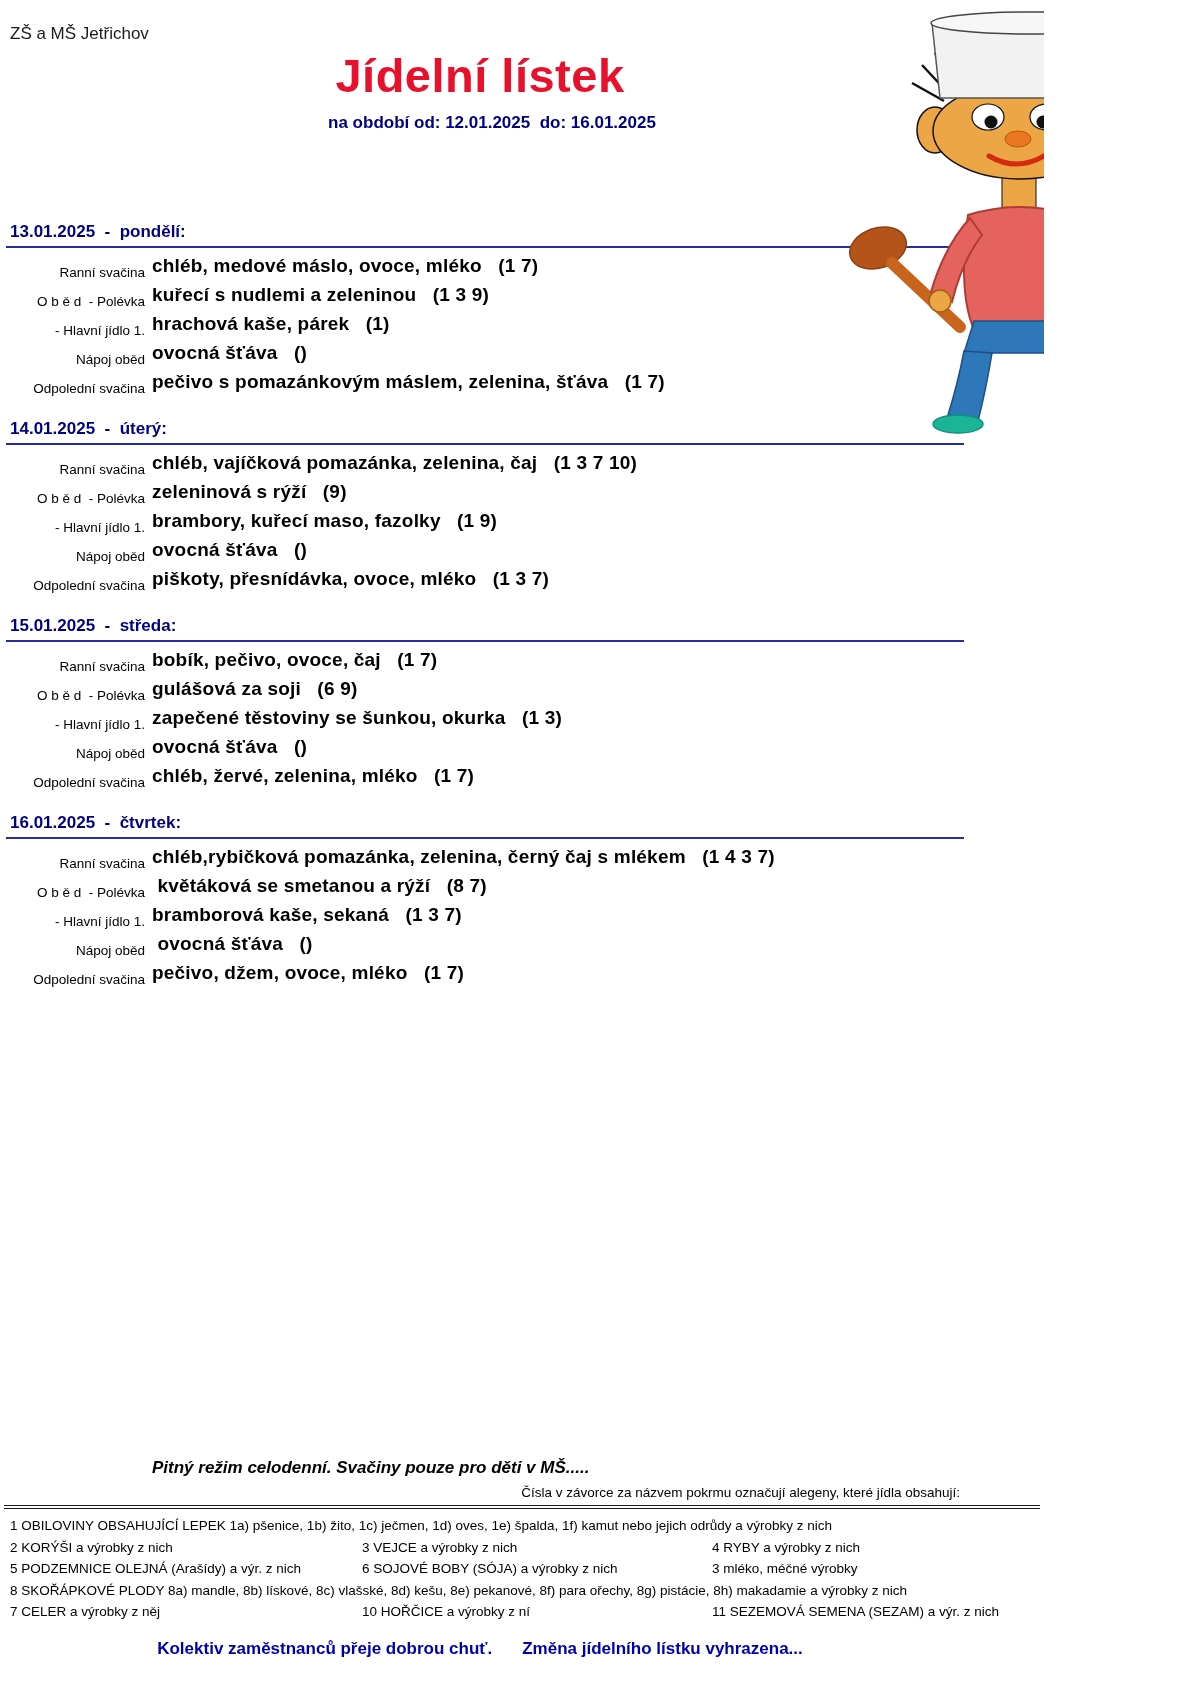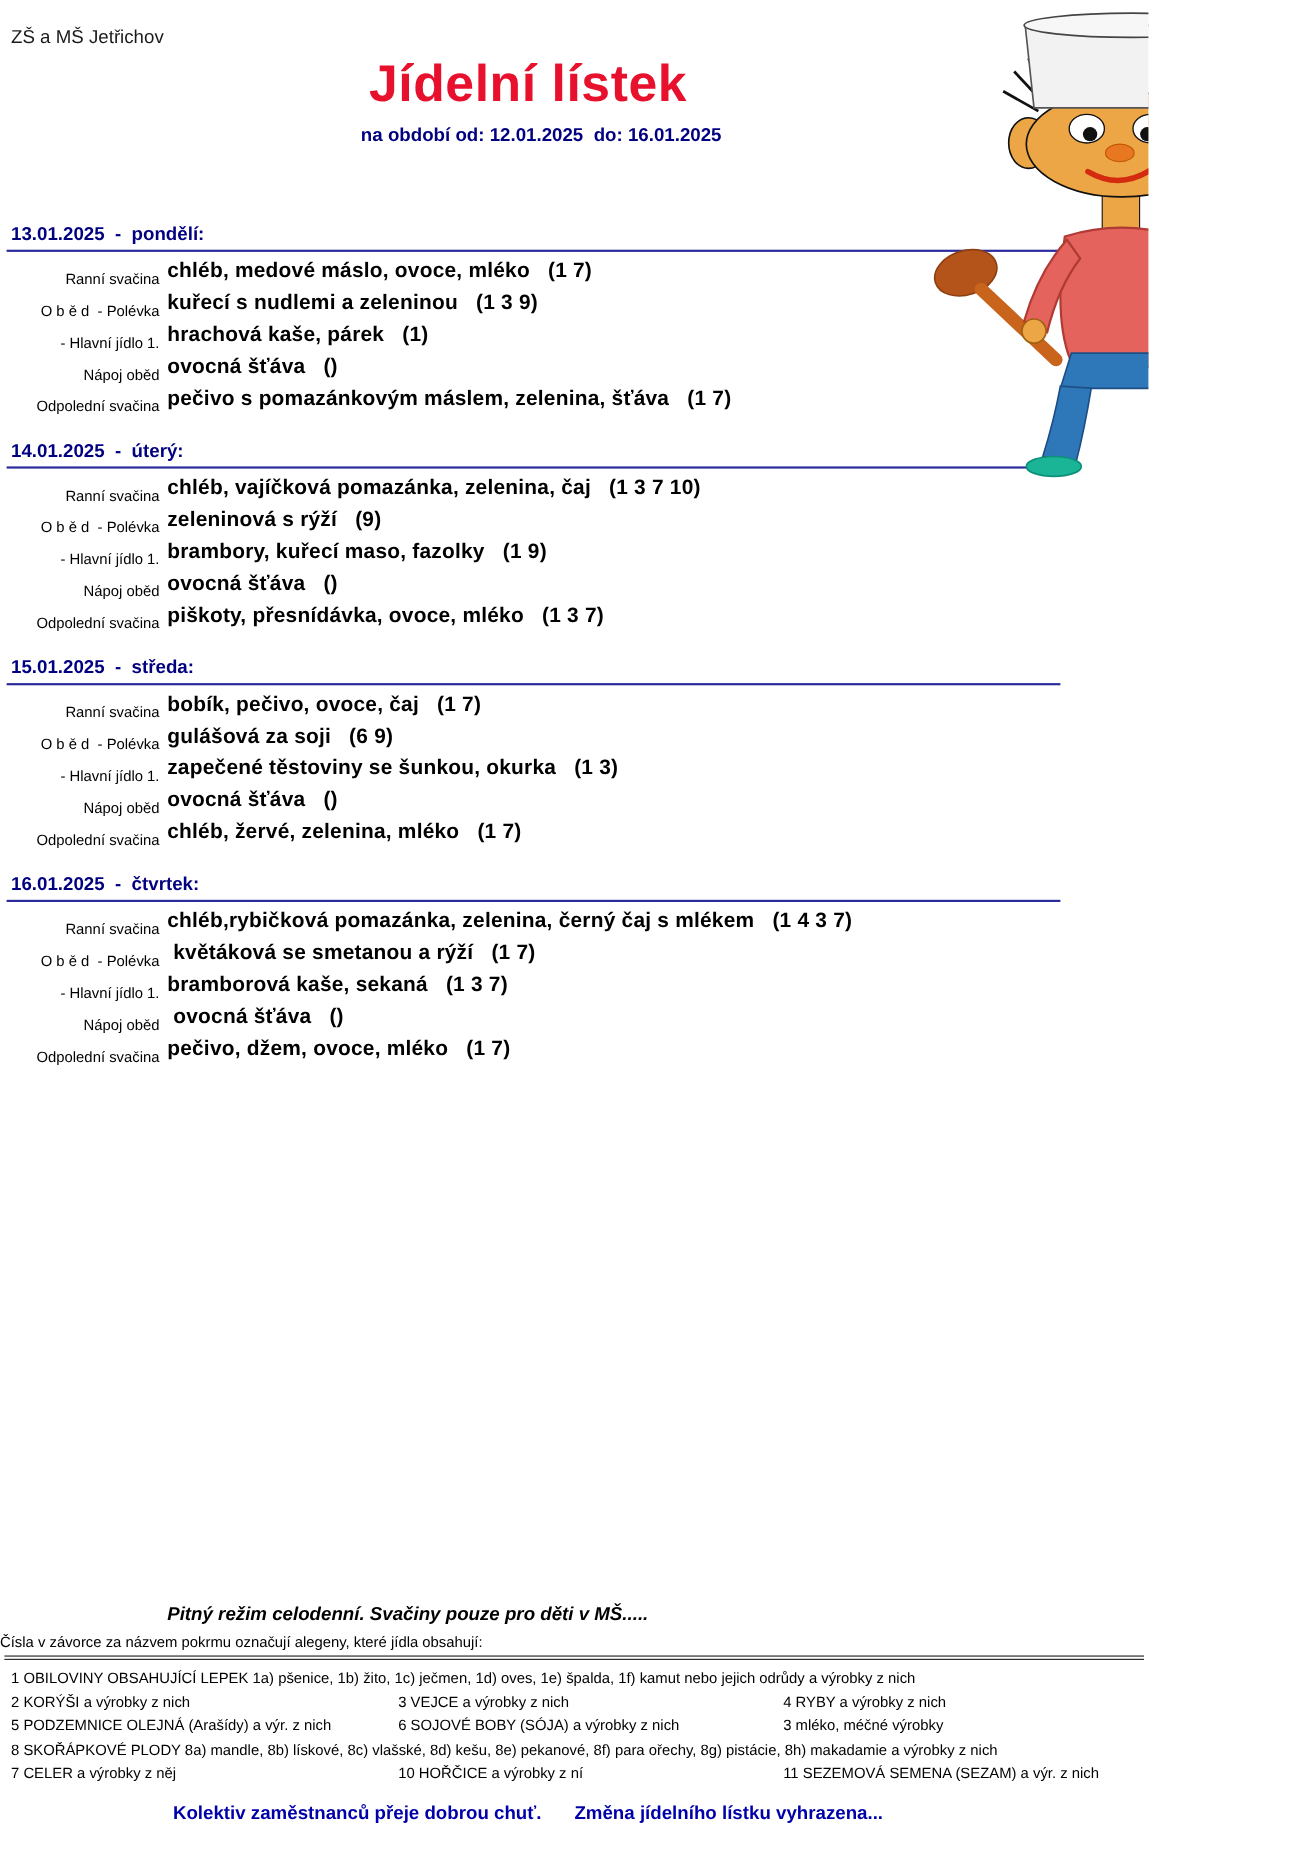--- a/index.html
+++ b/index.html
@@ -28,21 +28,21 @@
     letter-spacing: 0.5px;
   }
   .subtitle {
     margin-top: 10px;
     font-size: 17px;
     font-weight: bold;
     color: #000080;
     white-space: pre-wrap;
     padding-left: 24px;
   }
-  .days { margin-top: 70px; }
+  .days { margin-top: 89px; }
   .day { margin-bottom: 23px; }
   .day-title {
     margin-left: 10px;
     font-size: 17px;
     font-weight: bold;
     color: #000080;
     line-height: 20px;
     white-space: pre-wrap;
   }
   .day-rule {
@@ -75,21 +75,21 @@
   .bottom { position: absolute; left: 0; right: 0; top: 1458px; }
   .note-drinking {
     margin-left: 152px;
     font-size: 17px;
     font-weight: bold;
     font-style: italic;
   }
   .allergen-intro {
     width: 960px;
     margin-top: 7px;
-    text-align: left;
+    text-align: right;
     font-size: 13.5px;
   }
   .dbl-rule {
     height: 4px;
     margin: 5px 4px 6px 4px;
     border-top: 1.5px solid #1a1a1a;
     border-bottom: 1.5px solid #1a1a1a;
   }
   .legend { padding-left: 10px; }
   .legend-row {
@@ -259,21 +259,21 @@
 
     <section class="day">
       <h2 class="day-title">16.01.2025  -  čtvrtek:</h2>
       <div class="day-rule"></div>
       <div class="meal-row">
         <span class="meal-label">Ranní svačina</span>
         <span class="meal-text">chléb,rybičková pomazánka, zelenina, černý čaj s mlékem   (1 4 3 7)</span>
       </div>
       <div class="meal-row">
         <span class="meal-label">O b ě d  - Polévka</span>
-        <span class="meal-text"> květáková se smetanou a rýží   (1 7)</span>
+        <span class="meal-text"> květáková se smetanou a rýží   (8 7)</span>
       </div>
       <div class="meal-row">
         <span class="meal-label">- Hlavní jídlo 1.</span>
         <span class="meal-text">bramborová kaše, sekaná   (1 3 7)</span>
       </div>
       <div class="meal-row">
         <span class="meal-label">Nápoj oběd</span>
         <span class="meal-text"> ovocná šťáva   ()</span>
       </div>
       <div class="meal-row">

